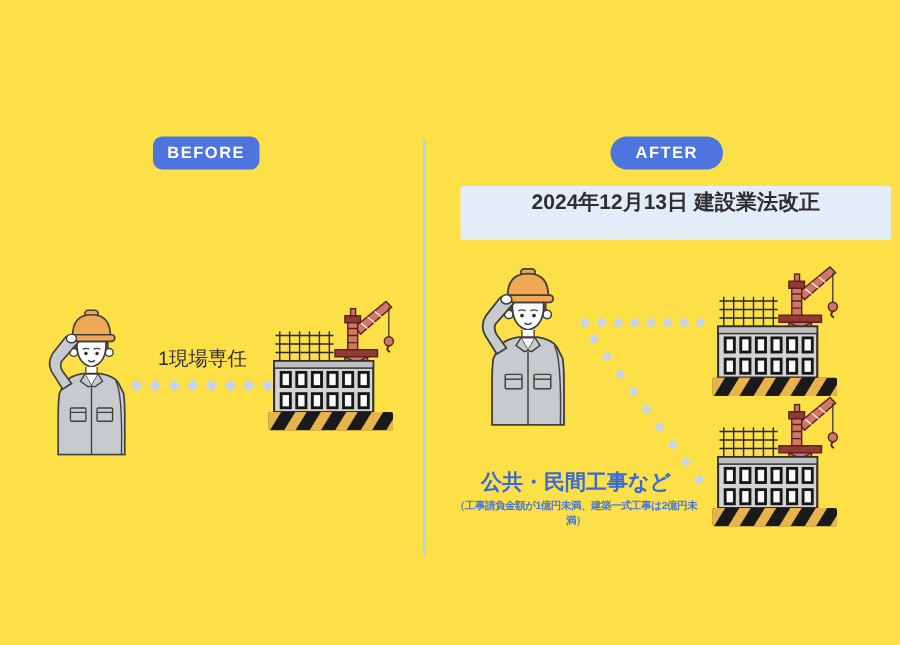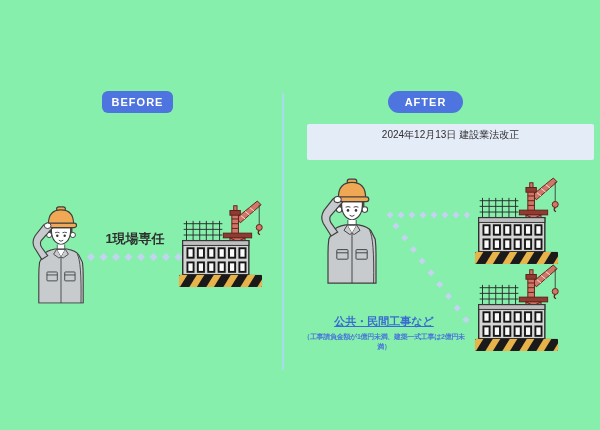--- a/index.html
+++ b/index.html
@@ -1,57 +1,57 @@
 <!DOCTYPE html>
 <html><head>
 <meta charset="utf-8">
 <style>
   * { margin:0; padding:0; box-sizing:border-box; }
   html,body { background:#ffffff; }
   .canvas {
-    position:relative; width:600px; height:430px; background:#86efac;
+    position:relative; width:600px; height:430px; background:#fde047;
     font-family:"Liberation Sans","DejaVu Sans",sans-serif; overflow:hidden;
   }
   .divider {
     position:absolute; left:282px; top:93px; width:2px; height:277px;
     background:#a6dcee;
   }
   .badge {
     position:absolute; height:22px; background:#4d74df; color:#ffffff;
     border-radius:6px; font-size:11px; font-weight:700; letter-spacing:1px;
     display:flex; align-items:center; justify-content:center;
   }
   .badge-before { left:102px; top:91px; width:71px; }
-  .badge-after  { left:388px; top:91px; width:75px;border-radius:11px; }
+  .badge-after  { left:407px; top:91px; width:75px;border-radius:11px; }
   .law-box {
     position:absolute; left:307px; top:124px; width:287px; height:36px;
     background:#e4ecf8; border-radius:2px; text-align:center; padding-top:3px;
   }
-  .law-title { font-size:10px; font-weight:400; color:#2e2e2e; line-height:15px; }
+  .law-title { font-size:14px; font-weight:700; color:#2e2e2e; line-height:15px; }
   .law-sub   { font-size:8.4px; font-weight:700; color:#2e2e2e; line-height:13px; letter-spacing:-0.2px; }
   .assignment {
     position:absolute; left:95px; top:230px; width:80px; text-align:center;
-    font-size:13px; font-weight:700; color:#2e2e2e;
+    font-size:13px; font-weight:400; color:#2e2e2e;
   }
   .fig { position:absolute; }
   .fig svg { display:block; width:100%; height:100%; }
   .worker-left  { left:24px;  top:200px; width:74px; height:104px; }
   .worker-right { left:312px; top:172px; width:80px; height:112px; }
   .building-left   { left:178px; top:199px; width:85px; height:90px; }
   .building-top    { left:474px; top:176px; width:85px; height:90px; }
   .building-bottom { left:474px; top:263px; width:85px; height:90px; }
   .dots { position:absolute; }
   .dots-left    { left:86px;  top:251px; width:100px; height:12px; }
   .dots-right-h { left:386px; top:209px; width:84px;  height:12px; }
   .dots-right-d { left:390px; top:220px; width:82px;  height:104px; }
   .note {
     position:absolute; left:299px; top:313px; width:170px; text-align:center;
     color:#3a6bd2;
   }
-  .note-main { font-size:11px; font-weight:700; line-height:16px;text-decoration:underline; }
+  .note-main { font-size:14px; font-weight:700; line-height:16px; }
   .note-fine { font-size:7px; font-weight:700; letter-spacing:-0.3px; margin-top:3px; color:#4a78d8; }
 </style>
 </head>
 <body>
 
 <svg aria-hidden="true" style="position:absolute;width:0;height:0;overflow:hidden">
   <defs>
     <clipPath id="barrier-clip">
         <rect x="1" y="80" width="88" height="13" rx="1.5"></rect>
       </clipPath>

